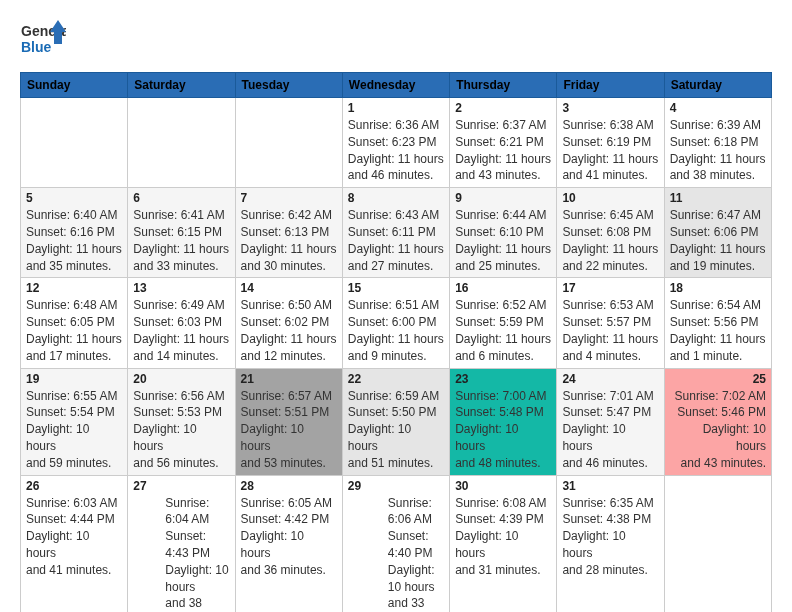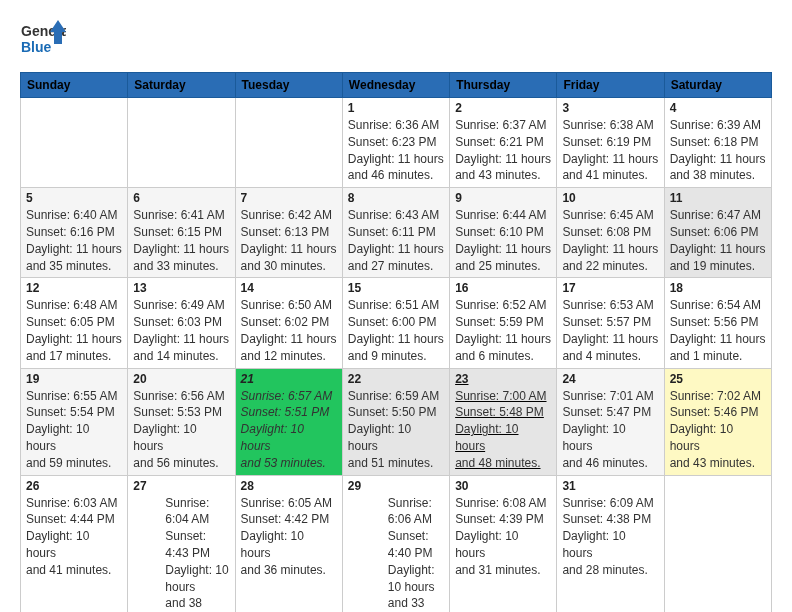--- a/index.html
+++ b/index.html
@@ -255,49 +255,49 @@
 Daylight: 10 hours
 and 59 minutes.</div>
           </td>
           <td style="background: rgb(245, 245, 245);">
             <span class="day-num">20</span>
             <div class="day-info" style="white-space: pre-line;">Sunrise: 6:56 AM
 Sunset: 5:53 PM
 Daylight: 10 hours
 and 56 minutes.</div>
           </td>
-          <td style="background: #22c55e; font-style: italic;">
+          <td style="background: #a3a3a3;">
             <span class="day-num">21</span>
             <div class="day-info" style="white-space: pre-line;">Sunrise: 6:57 AM
 Sunset: 5:51 PM
 Daylight: 10 hours
 and 53 minutes.</div>
           </td>
           <td style="background: #e5e5e5;">
             <span class="day-num">22</span>
             <div class="day-info" style="white-space: pre-line;">Sunrise: 6:59 AM
 Sunset: 5:50 PM
 Daylight: 10 hours
 and 51 minutes.</div>
           </td>
-          <td style="background: #e5e5e5; text-decoration: underline;">
+          <td style="background: #14b8a6;">
             <span class="day-num">23</span>
             <div class="day-info" style="white-space: pre-line;">Sunrise: 7:00 AM
 Sunset: 5:48 PM
 Daylight: 10 hours
 and 48 minutes.</div>
           </td>
           <td style="background: rgb(245, 245, 245);">
             <span class="day-num">24</span>
             <div class="day-info" style="white-space: pre-line;">Sunrise: 7:01 AM
 Sunset: 5:47 PM
 Daylight: 10 hours
 and 46 minutes.</div>
           </td>
-          <td style="background: #fef9c3;">
+          <td style="background: #fca5a5; text-align: right;">
             <span class="day-num">25</span>
             <div class="day-info" style="white-space: pre-line;">Sunrise: 7:02 AM
 Sunset: 5:46 PM
 Daylight: 10 hours
 and 43 minutes.</div>
           </td>
         </tr>
         <tr>
           <td>
             <span class="day-num">26</span>
@@ -329,21 +329,21 @@
           </td>
           <td>
             <span class="day-num">30</span>
             <div class="day-info" style="white-space: pre-line;">Sunrise: 6:08 AM
 Sunset: 4:39 PM
 Daylight: 10 hours
 and 31 minutes.</div>
           </td>
           <td>
             <span class="day-num">31</span>
-            <div class="day-info" style="white-space: pre-line;">Sunrise: 6:09 AM
+            <div class="day-info" style="white-space: pre-line;">Sunrise: 6:35 AM
 Sunset: 4:38 PM
 Daylight: 10 hours
 and 28 minutes.</div>
           </td>
           <td class="empty-cell"></td>
         </tr>
       </tbody>
   </table>
 </div>
 

